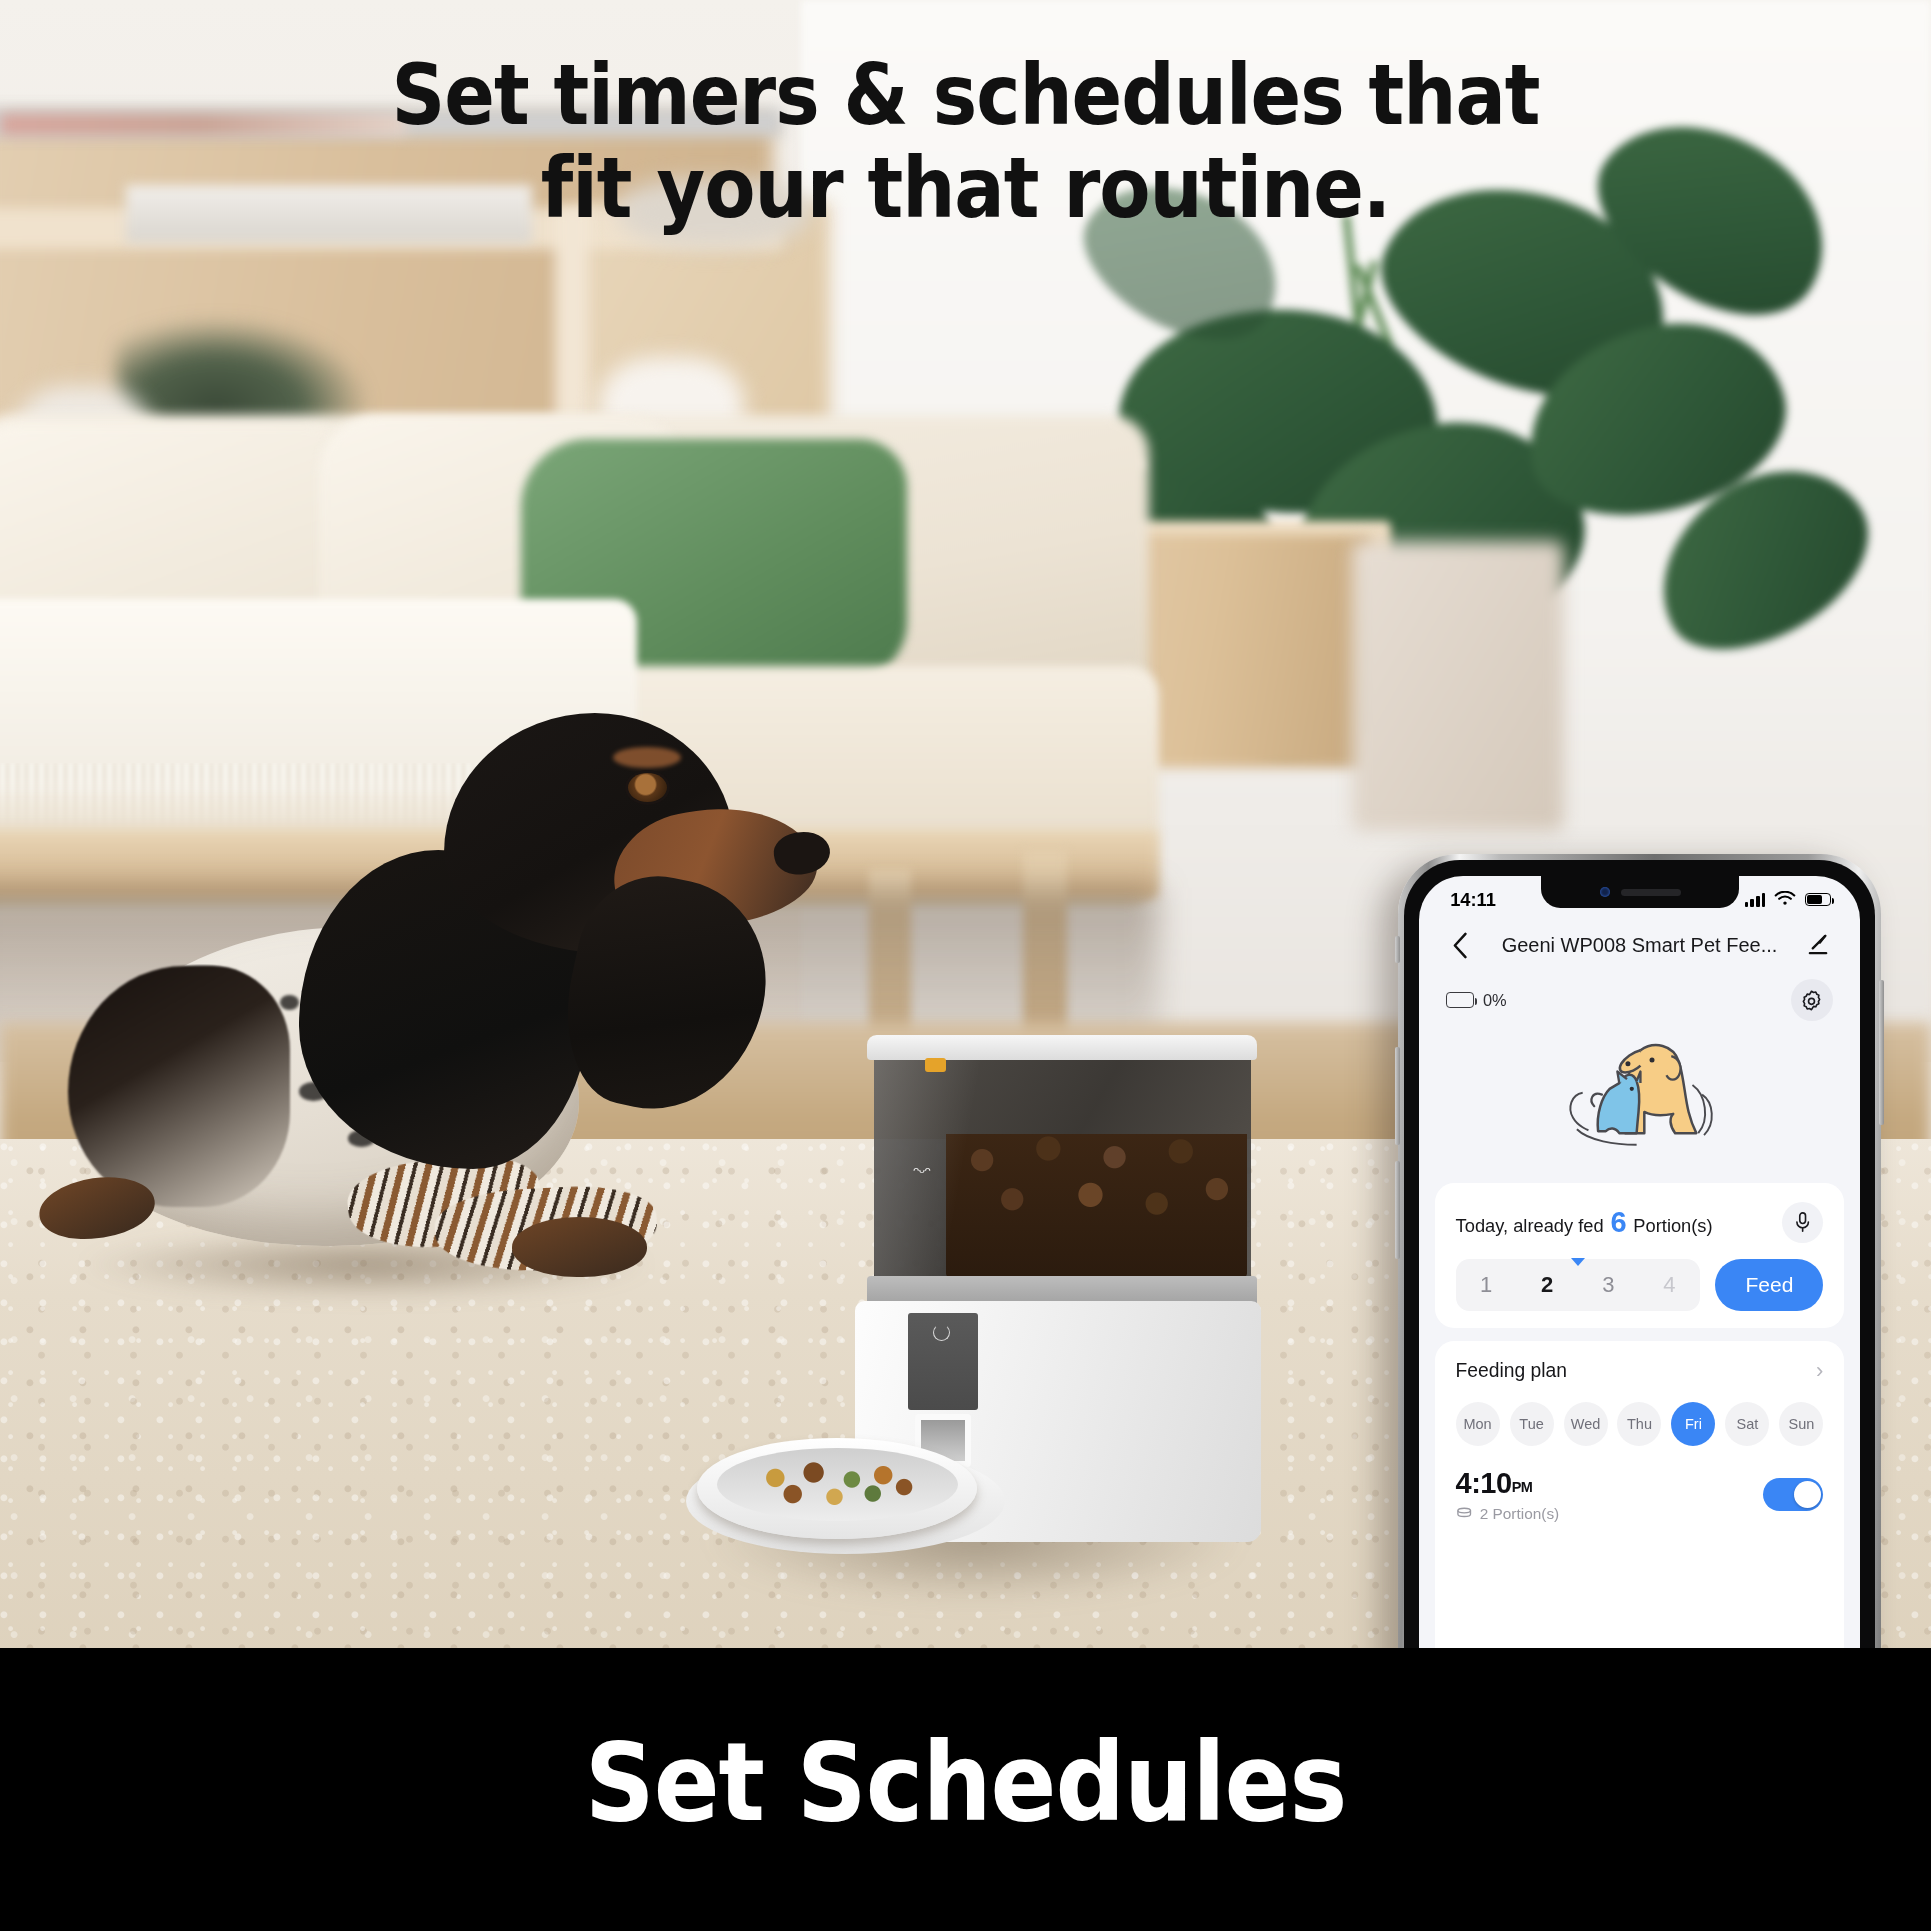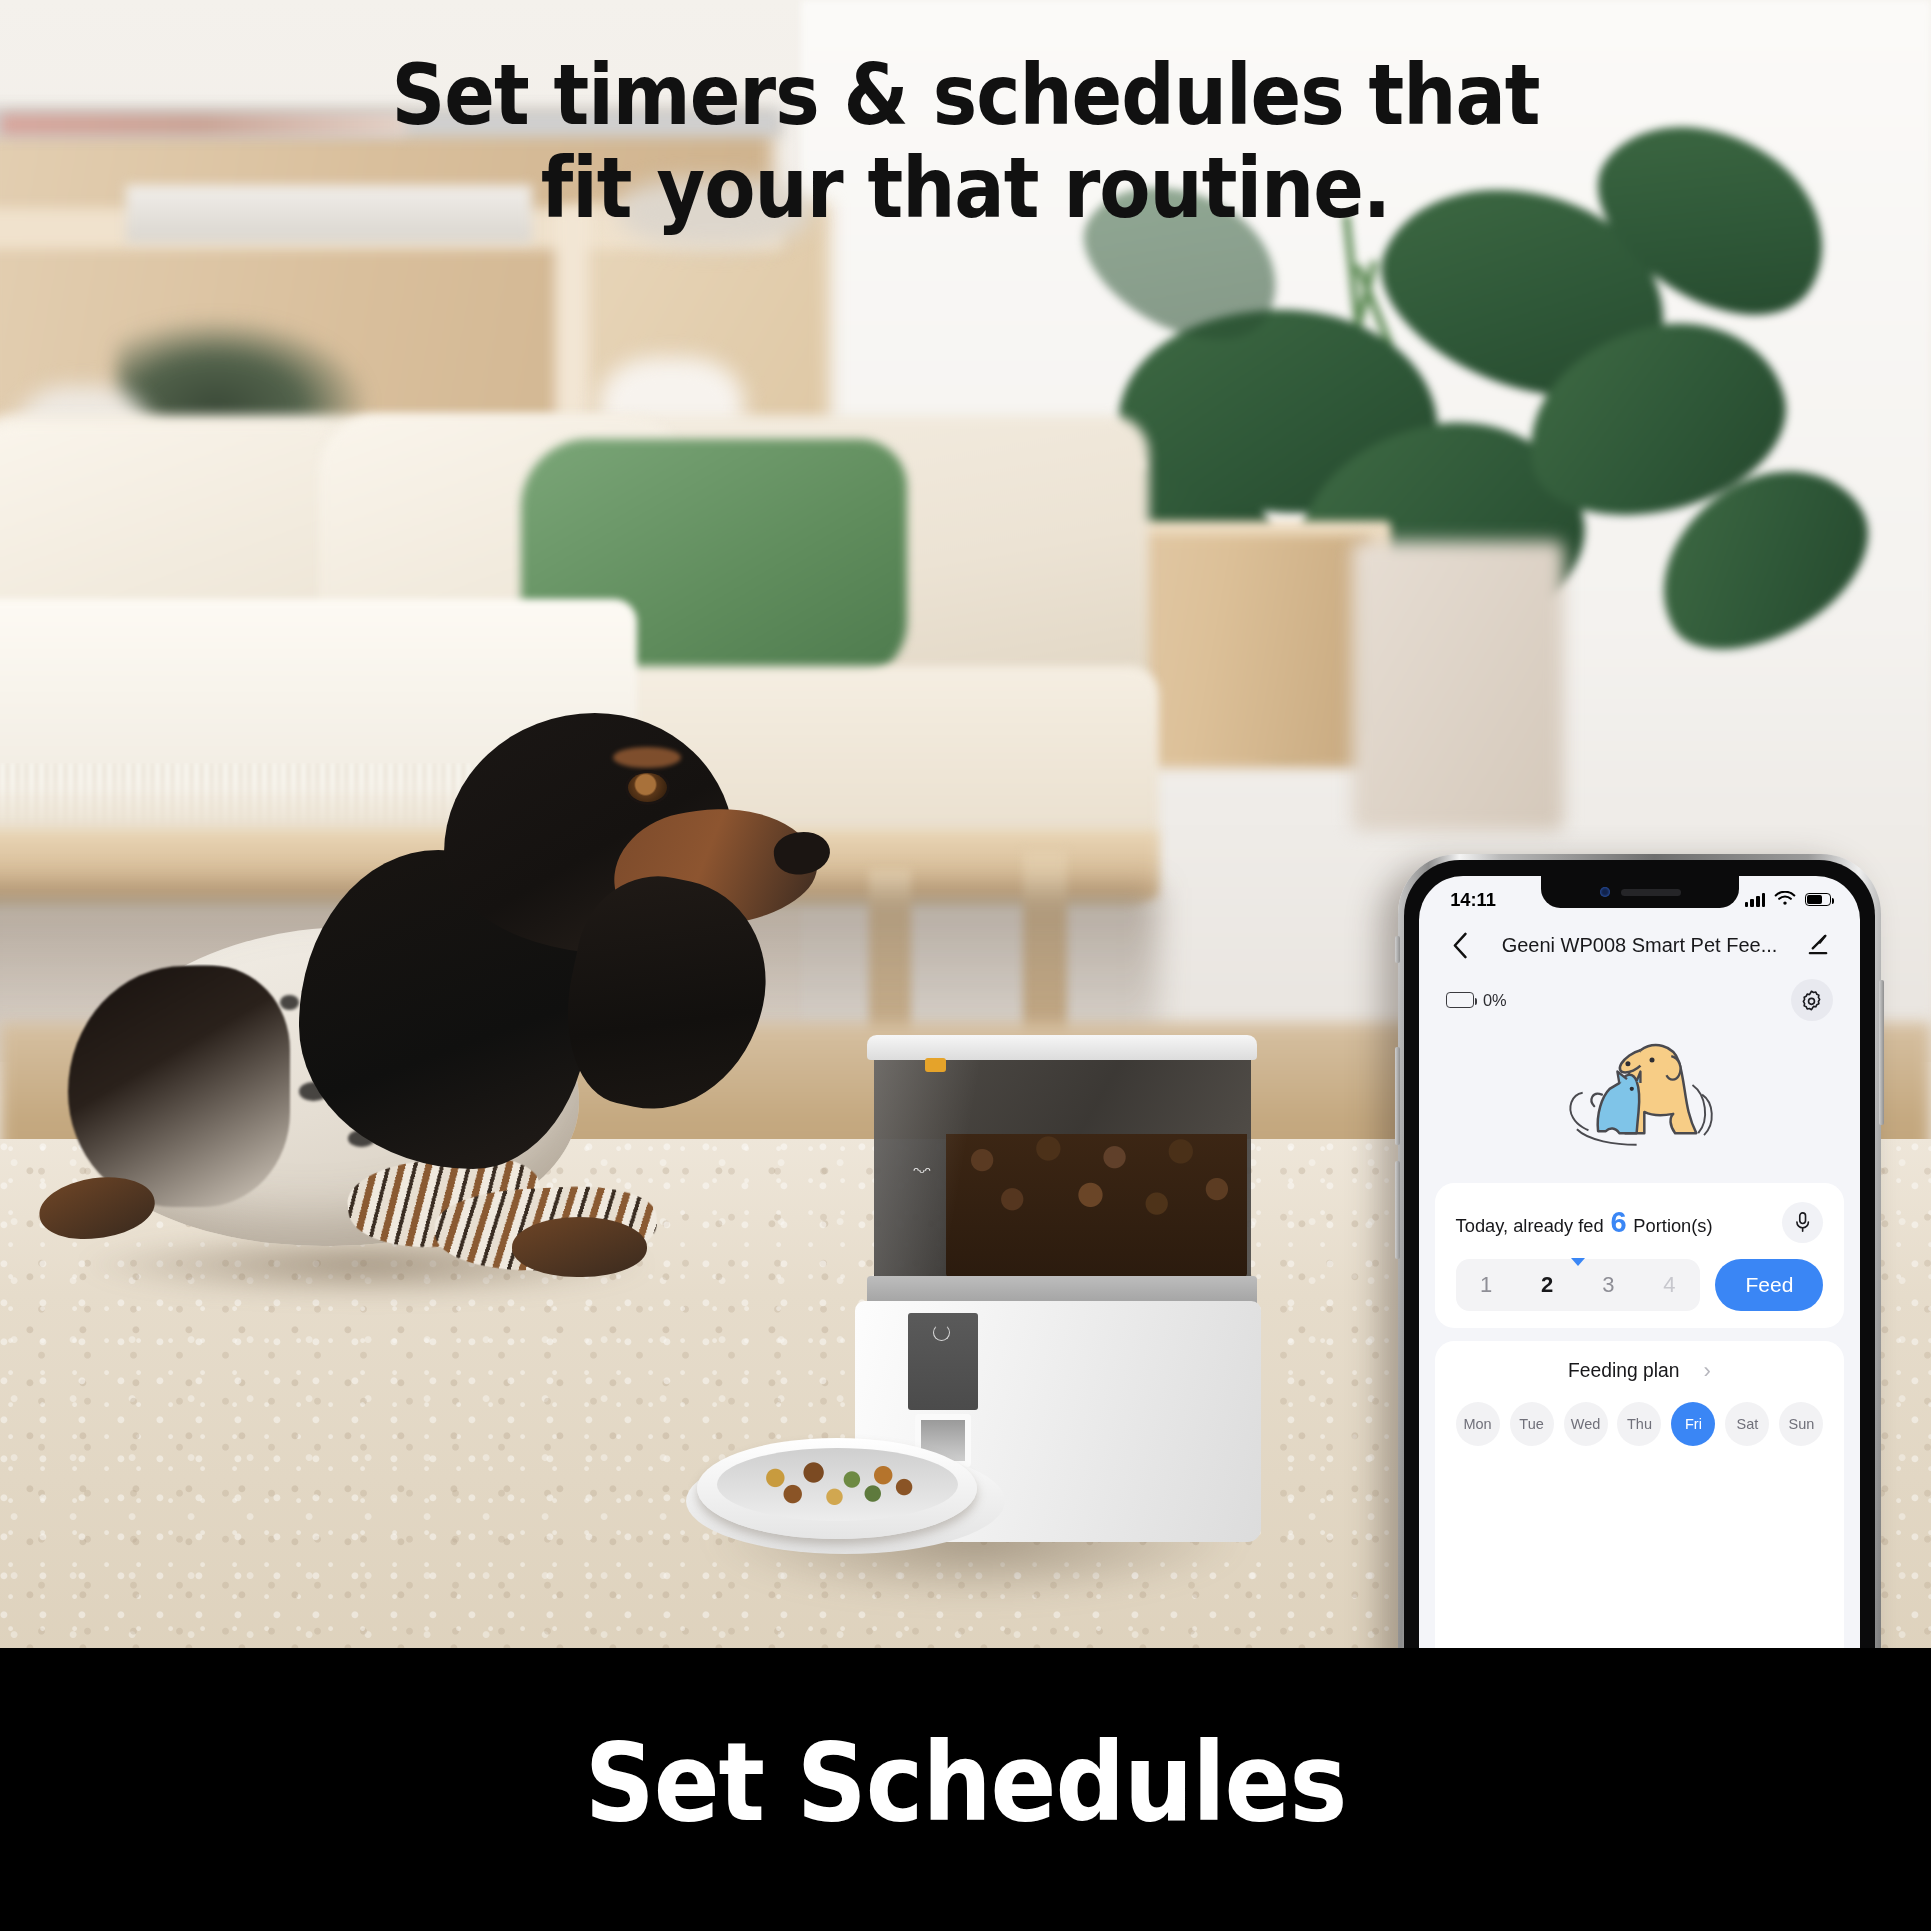--- a/index.html
+++ b/index.html
@@ -491,21 +491,21 @@
     position:absolute; left:calc(50% - 6.8px); top:-1px; width:0; height:0;
     border-left:7.7px solid transparent; border-right:7.7px solid transparent;
     border-top:8.7px solid #3a86f5;
   }
   .feed-btn {
     width:108px; height:52px; border-radius:26px; background:#3a86f5;
     color:#fff; font-size:21px; display:flex; align-items:center; justify-content:center;text-align:center;
   }
 
   #card-plan { top:465px; bottom:0; padding:19.3px 21px 0 21px; border-radius:19.3px 19.3px 0 0; }
-  .plan-head { display:flex; align-items:center; justify-content:center;gap:24px; }
+  .plan-head { display:flex; align-items:center; justify-content:space-between;gap:24px; }
   .plan-title { font-size:19.3px; color:#17171a; }
   .chev { color:#b6b6bd; font-size:22px; line-height:1; }
   .days { display:flex; justify-content:space-between; margin-top:19.3px; }
   .day {
     width:44px; height:44px; border-radius:50%; background:#f2f2f4;
     display:flex; align-items:center; justify-content:center;
     font-size:14.5px; color:#70707a;
   }
   .day.active { background:#3a86f5; color:#fff; }
   .sched-row {
@@ -764,20 +764,35 @@
         <div class="days">
           <div class="day">Mon</div>
           <div class="day">Tue</div>
           <div class="day">Wed</div>
           <div class="day">Thu</div>
           <div class="day active">Fri</div>
           <div class="day">Sat</div>
           <div class="day">Sun</div>
         </div>
 
+        <div class="sched-row">
+          <div>
+            <div class="sched-time">
+              <span>4:10</span><sup>PM</sup>
+            </div>
+            <div class="sched-sub">
+              <svg width="16.4" height="13.5" viewBox="0 0 18 15">
+                <ellipse cx="9" cy="4" rx="7" ry="2.6" fill="none" stroke="#9a9aa2" stroke-width="1.5"></ellipse>
+                <path d="M2 4 v4 c0 1.5 3.2 2.6 7 2.6 s7 -1.1 7 -2.6 V4" fill="none" stroke="#9a9aa2" stroke-width="1.5"></path>
+              </svg>
+              <span>2 Portion(s)</span>
+            </div>
+          </div>
+          <div class="toggle"></div>
+        </div>
 
       </div>
 
     </div>
   </div>
 </div>
 
 <div id="banner">
   <div id="banner-text">Set Schedules</div>
 </div>

